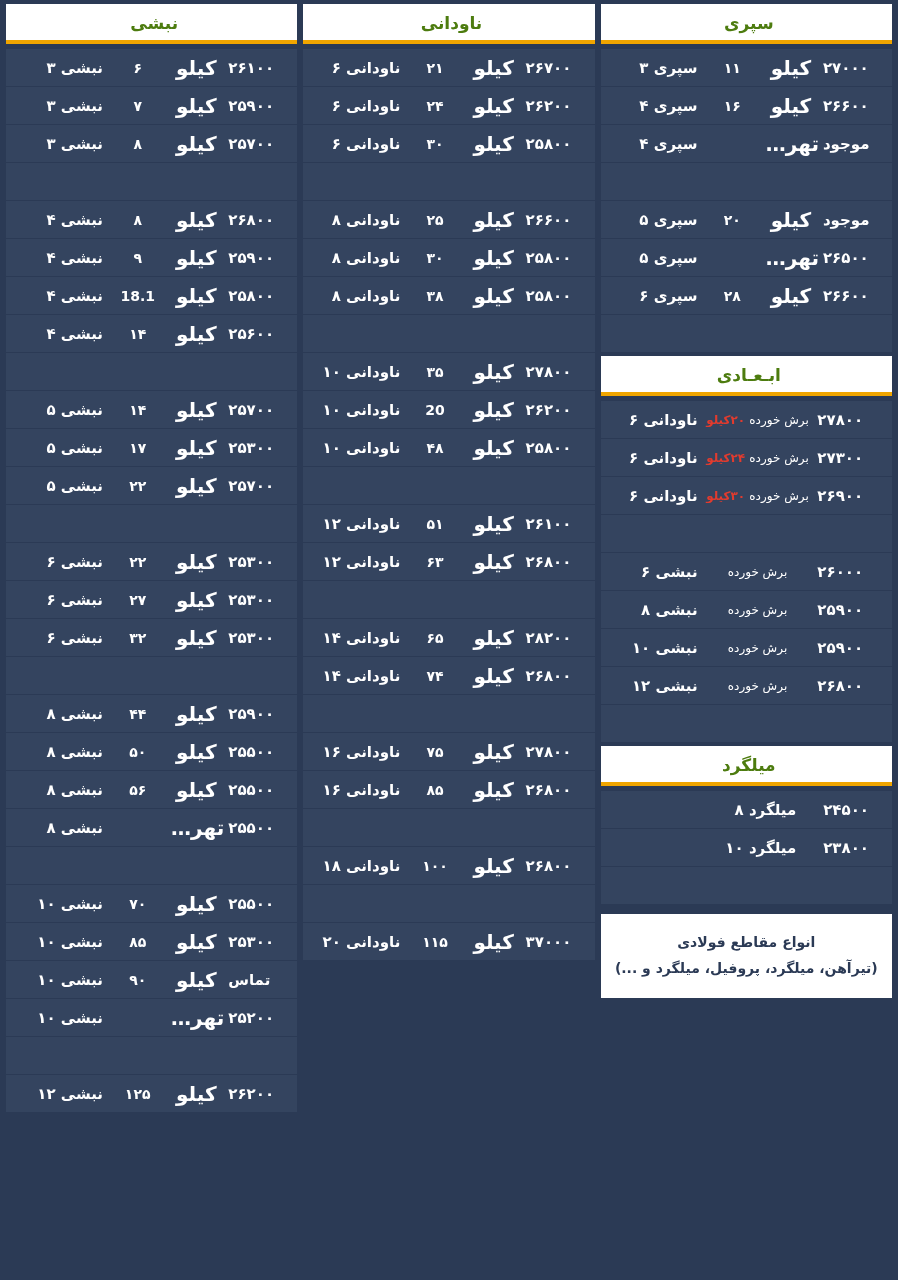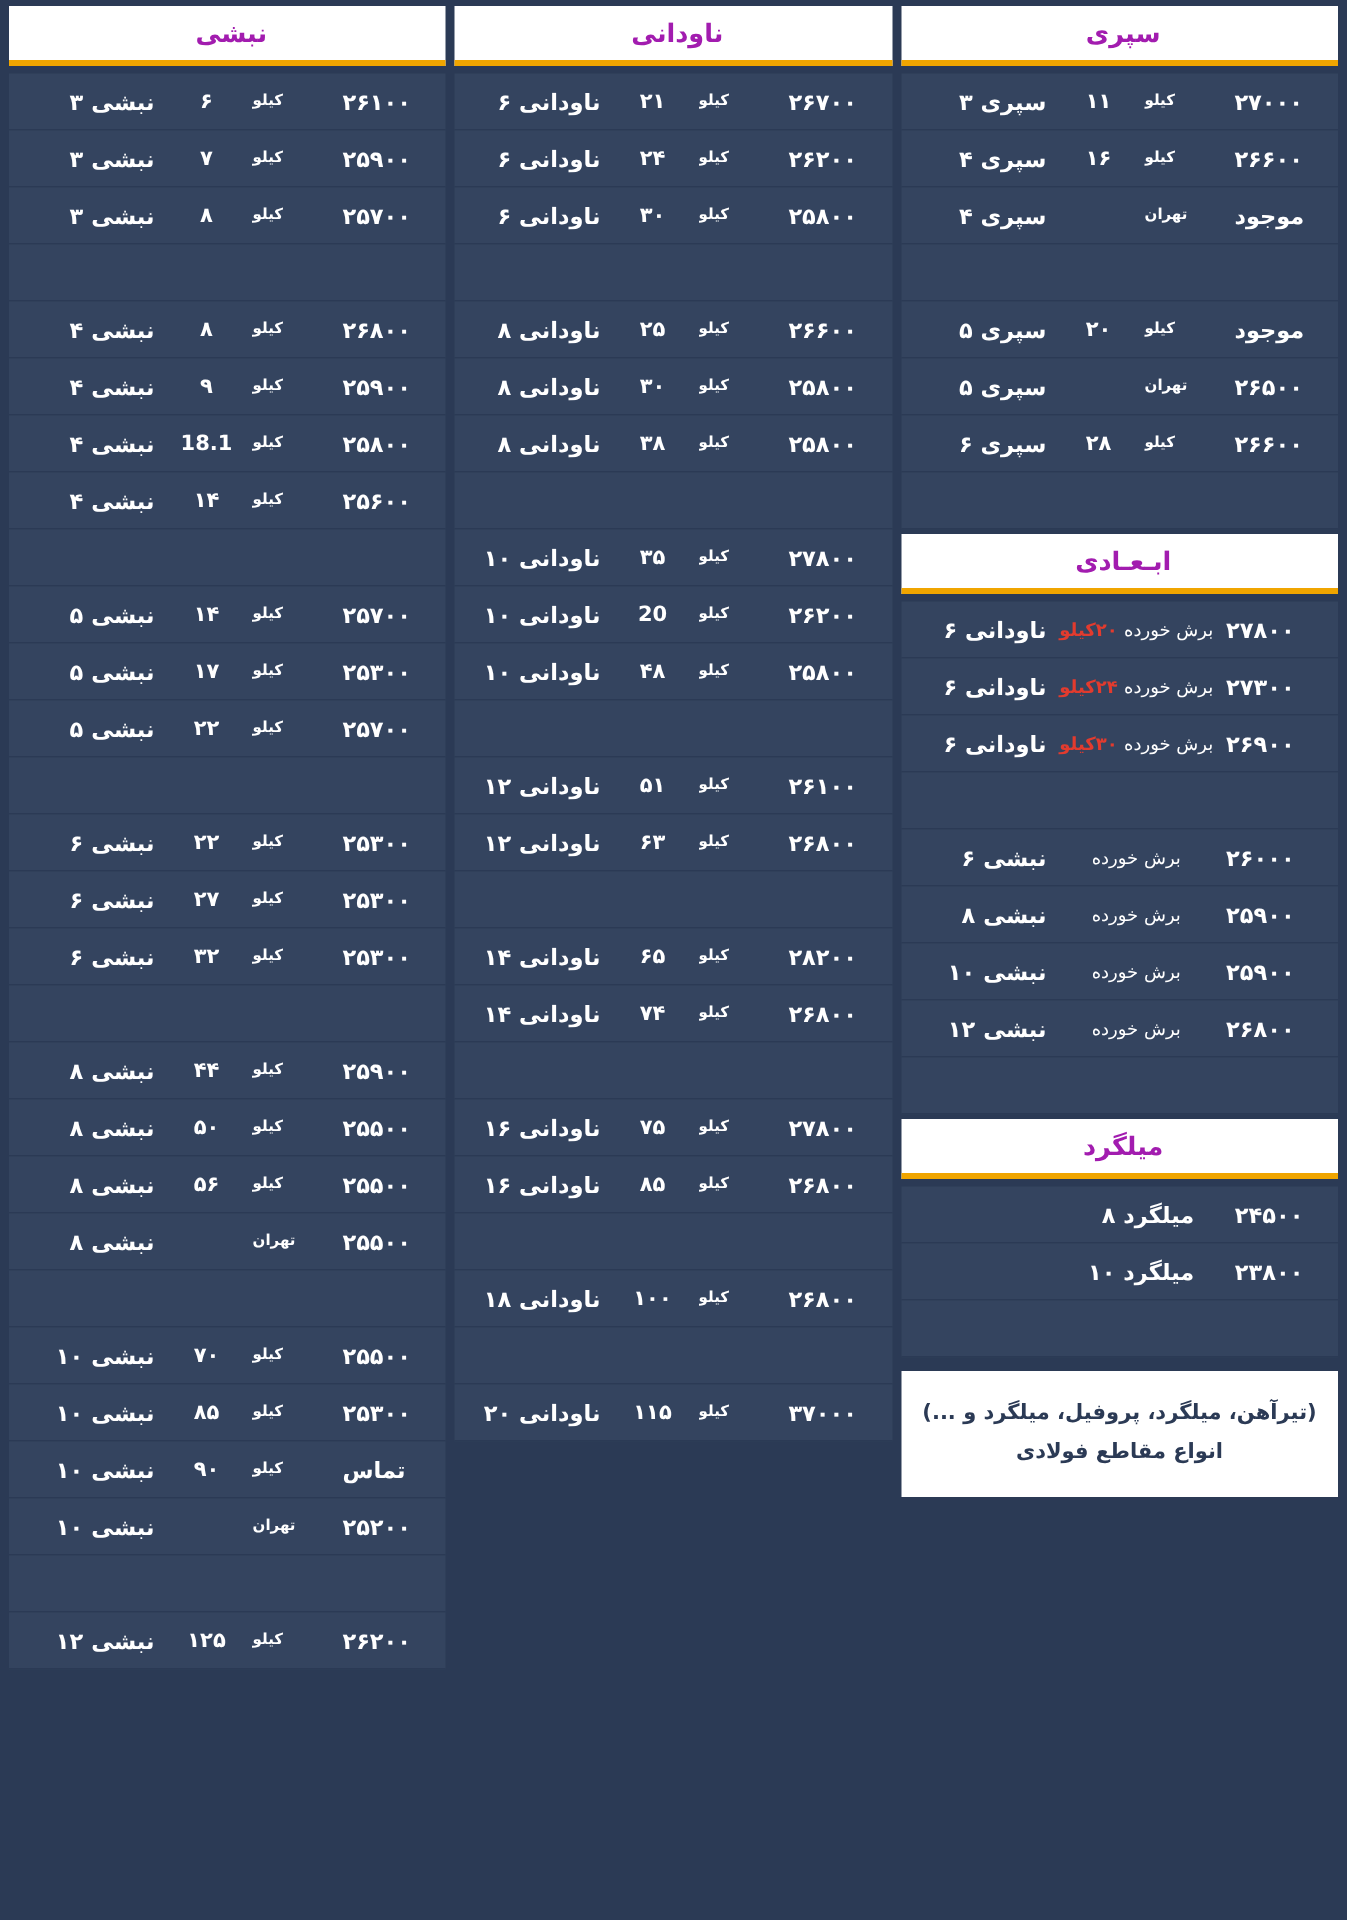--- a/index.html
+++ b/index.html
@@ -29,21 +29,21 @@
   .column {
     flex: 1 1 0;
     display: flex;
     flex-direction: column;
     gap: 3px;
     min-width: 0;
   }
   
   .section-head {
     background: #ffffff;
-    color: #a21caf;
+    color: #4d7c0f;
     text-align: center;
     font-size: 17px;
     font-weight: bold;
     letter-spacing: 2px;
     padding: 9px 4px 7px 9px;
     border-bottom: 4px solid #f0a500;
     margin-bottom: 2px;
   }
   
   .row {
@@ -57,21 +57,21 @@
   }
   .cell {
     font-size: 15px;
     font-weight: bold;
     white-space: nowrap;
     overflow: hidden;
     text-overflow: ellipsis;
   }
   .c-name  { flex: 0 0 34%; text-align: right; padding-right: 4px; }
   .c-size  { flex: 0 0 22%; text-align: center; font-size: 14px; }
-  .c-unit  { flex: 0 0 20%; text-align: left; font-size: 10px; }
+  .c-unit  { flex: 0 0 20%; text-align: center; font-size: 20px; }
   .c-price { flex: 1 1 auto; text-align: left; padding-left: 4px; }
   .c-note  { flex: 0 0 40%; text-align: center; font-size: 12px; font-weight: normal; }
   .c-note .red { color: #e23b2e; font-weight: bold; }
   .c-price2 { flex: 1 1 auto; text-align: center; padding-left: 4px; }
   .c-name2  { flex: 0 0 30%; text-align: right; padding-right: 4px; }
   
   .spacer {
     background: #34445f;
     height: 38px;
     border-bottom: 1px solid #2b3a55;
@@ -445,18 +445,18 @@
           <div class="cell c-price2">۲۴۵۰۰</div>
         </div>
         <div class="row milgerd">
           <div class="cell c-name2">میلگرد ۱۰</div>
           <div class="cell c-price2">۲۳۸۰۰</div>
         </div>
         <div class="spacer"></div>
       </div>
 
     <div class="notice">
+      <div>انواع مقاطع فولادی</div>
       <div>(تیرآهن، میلگرد، پروفیل، میلگرد و ...)</div>
-      <div>انواع مقاطع فولادی</div>
     </div>
   </div>
 
 </div>
 
 </body></html>

